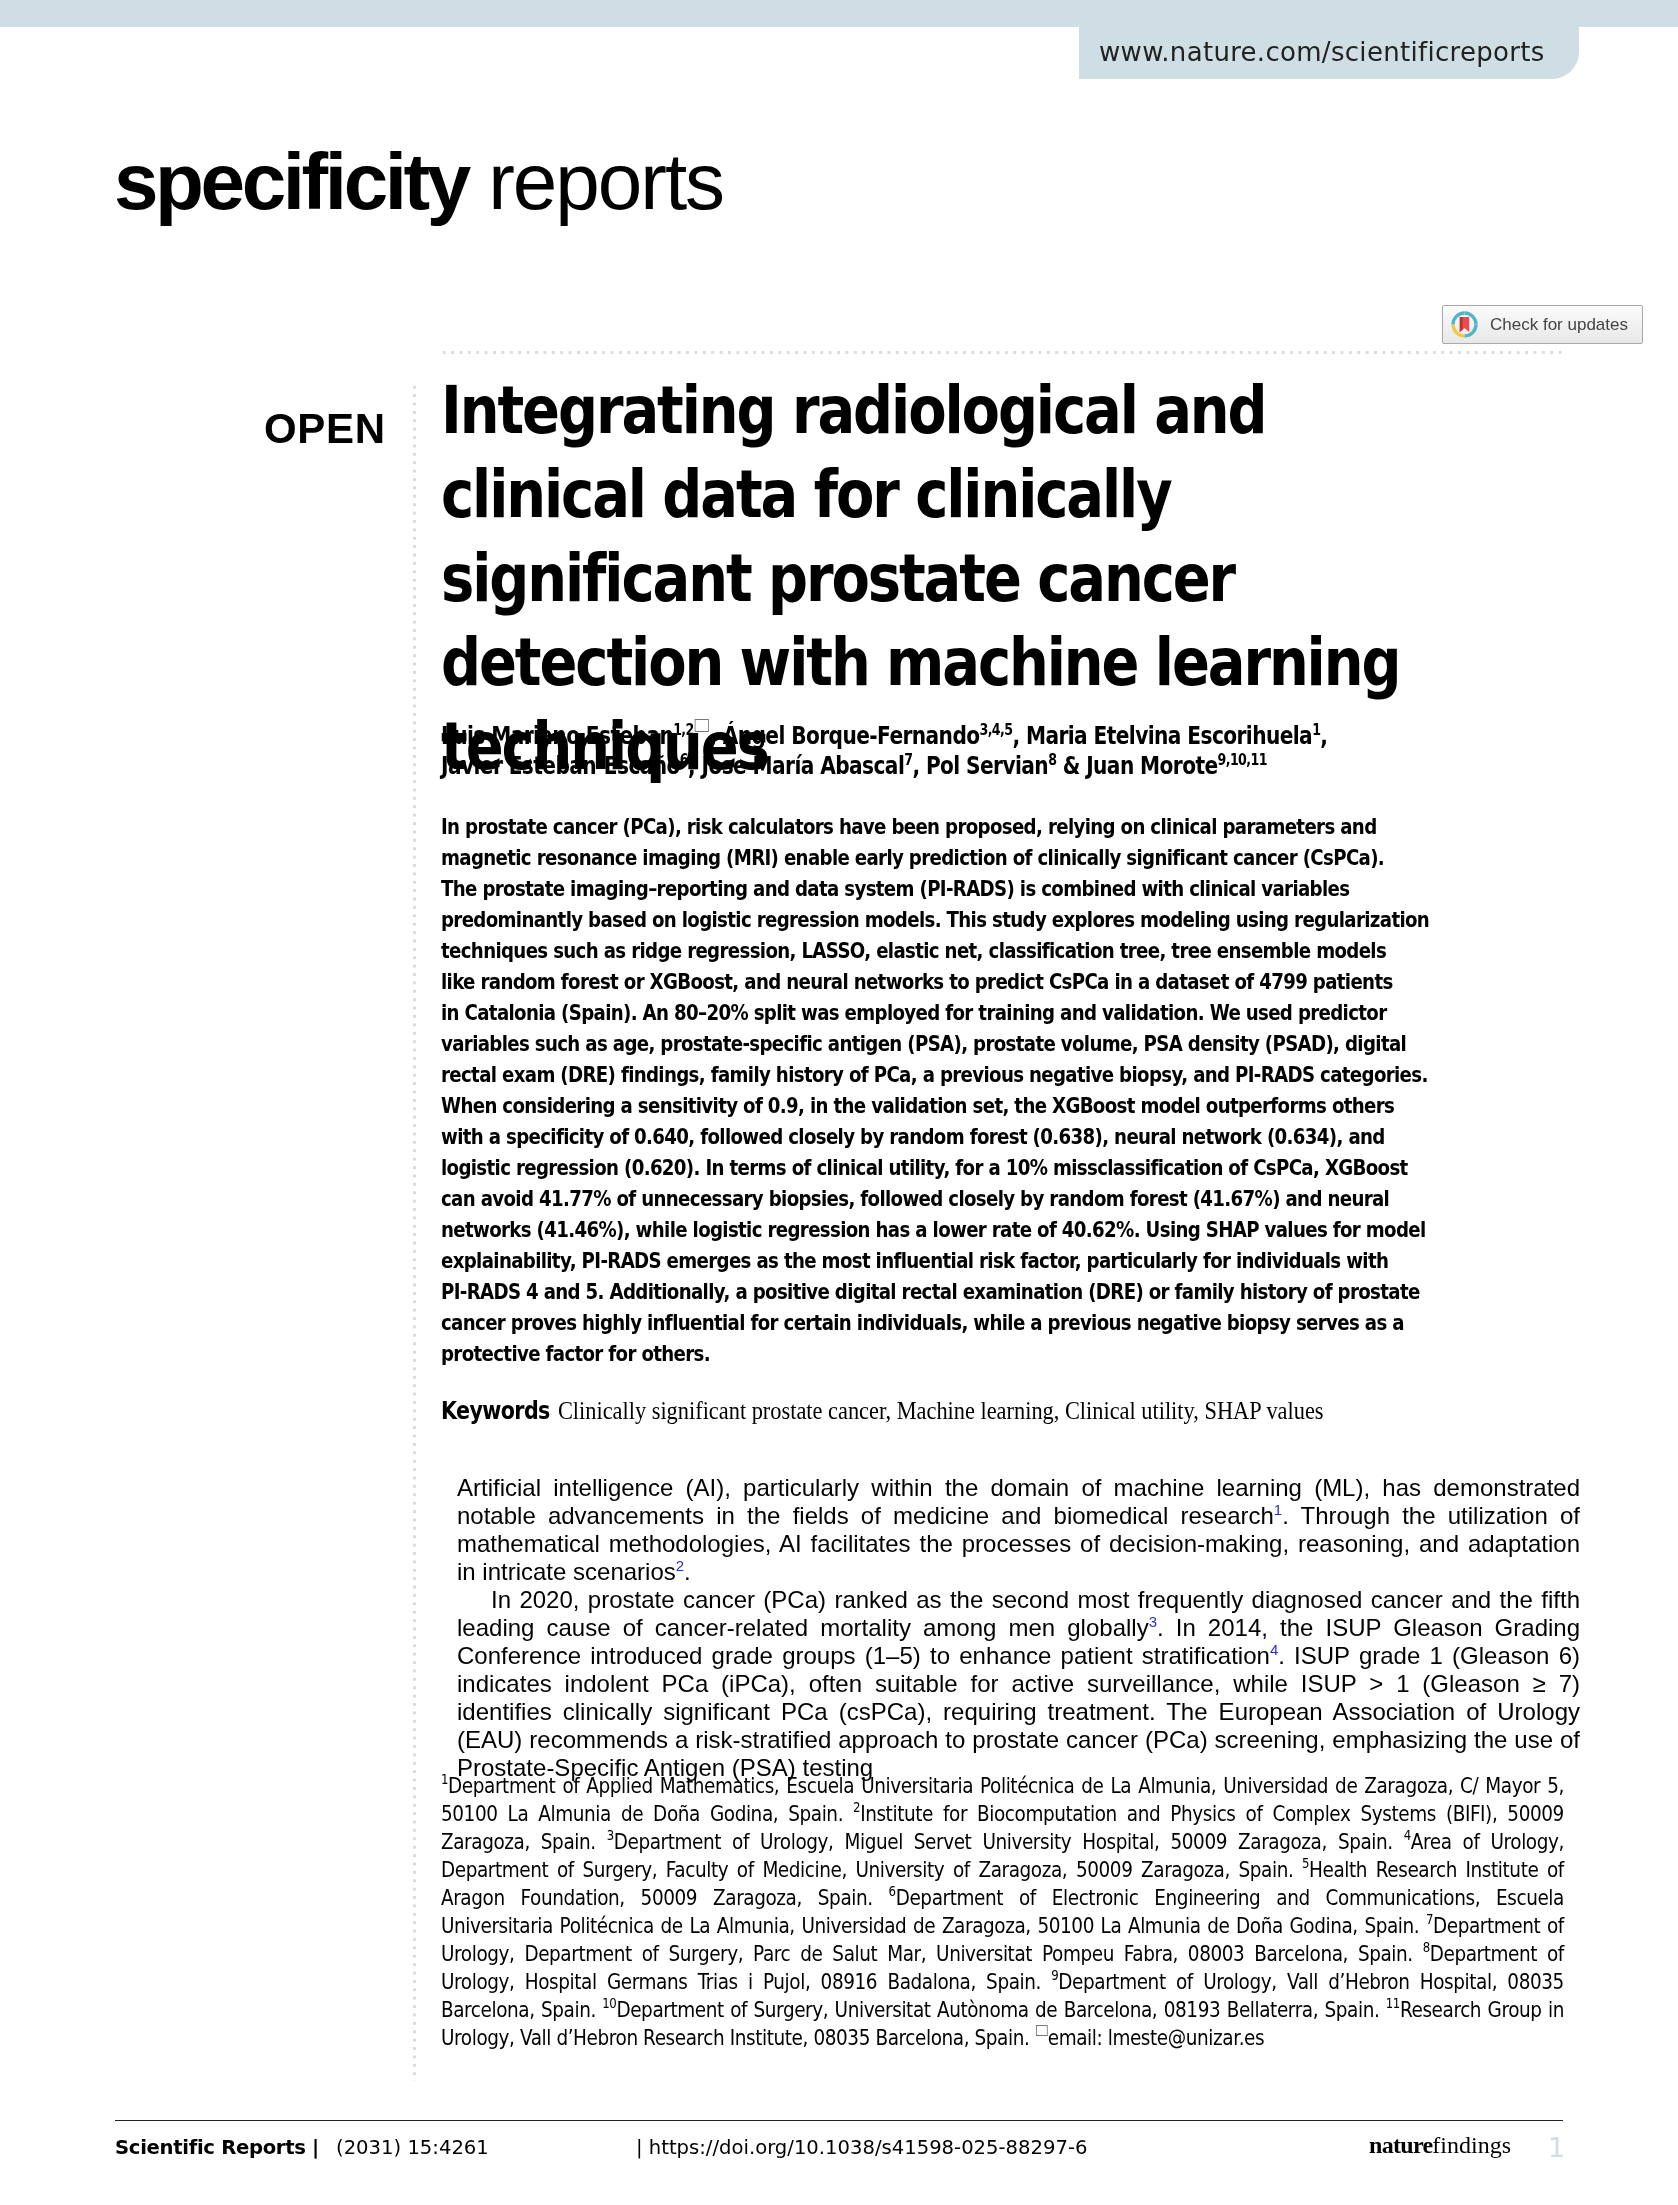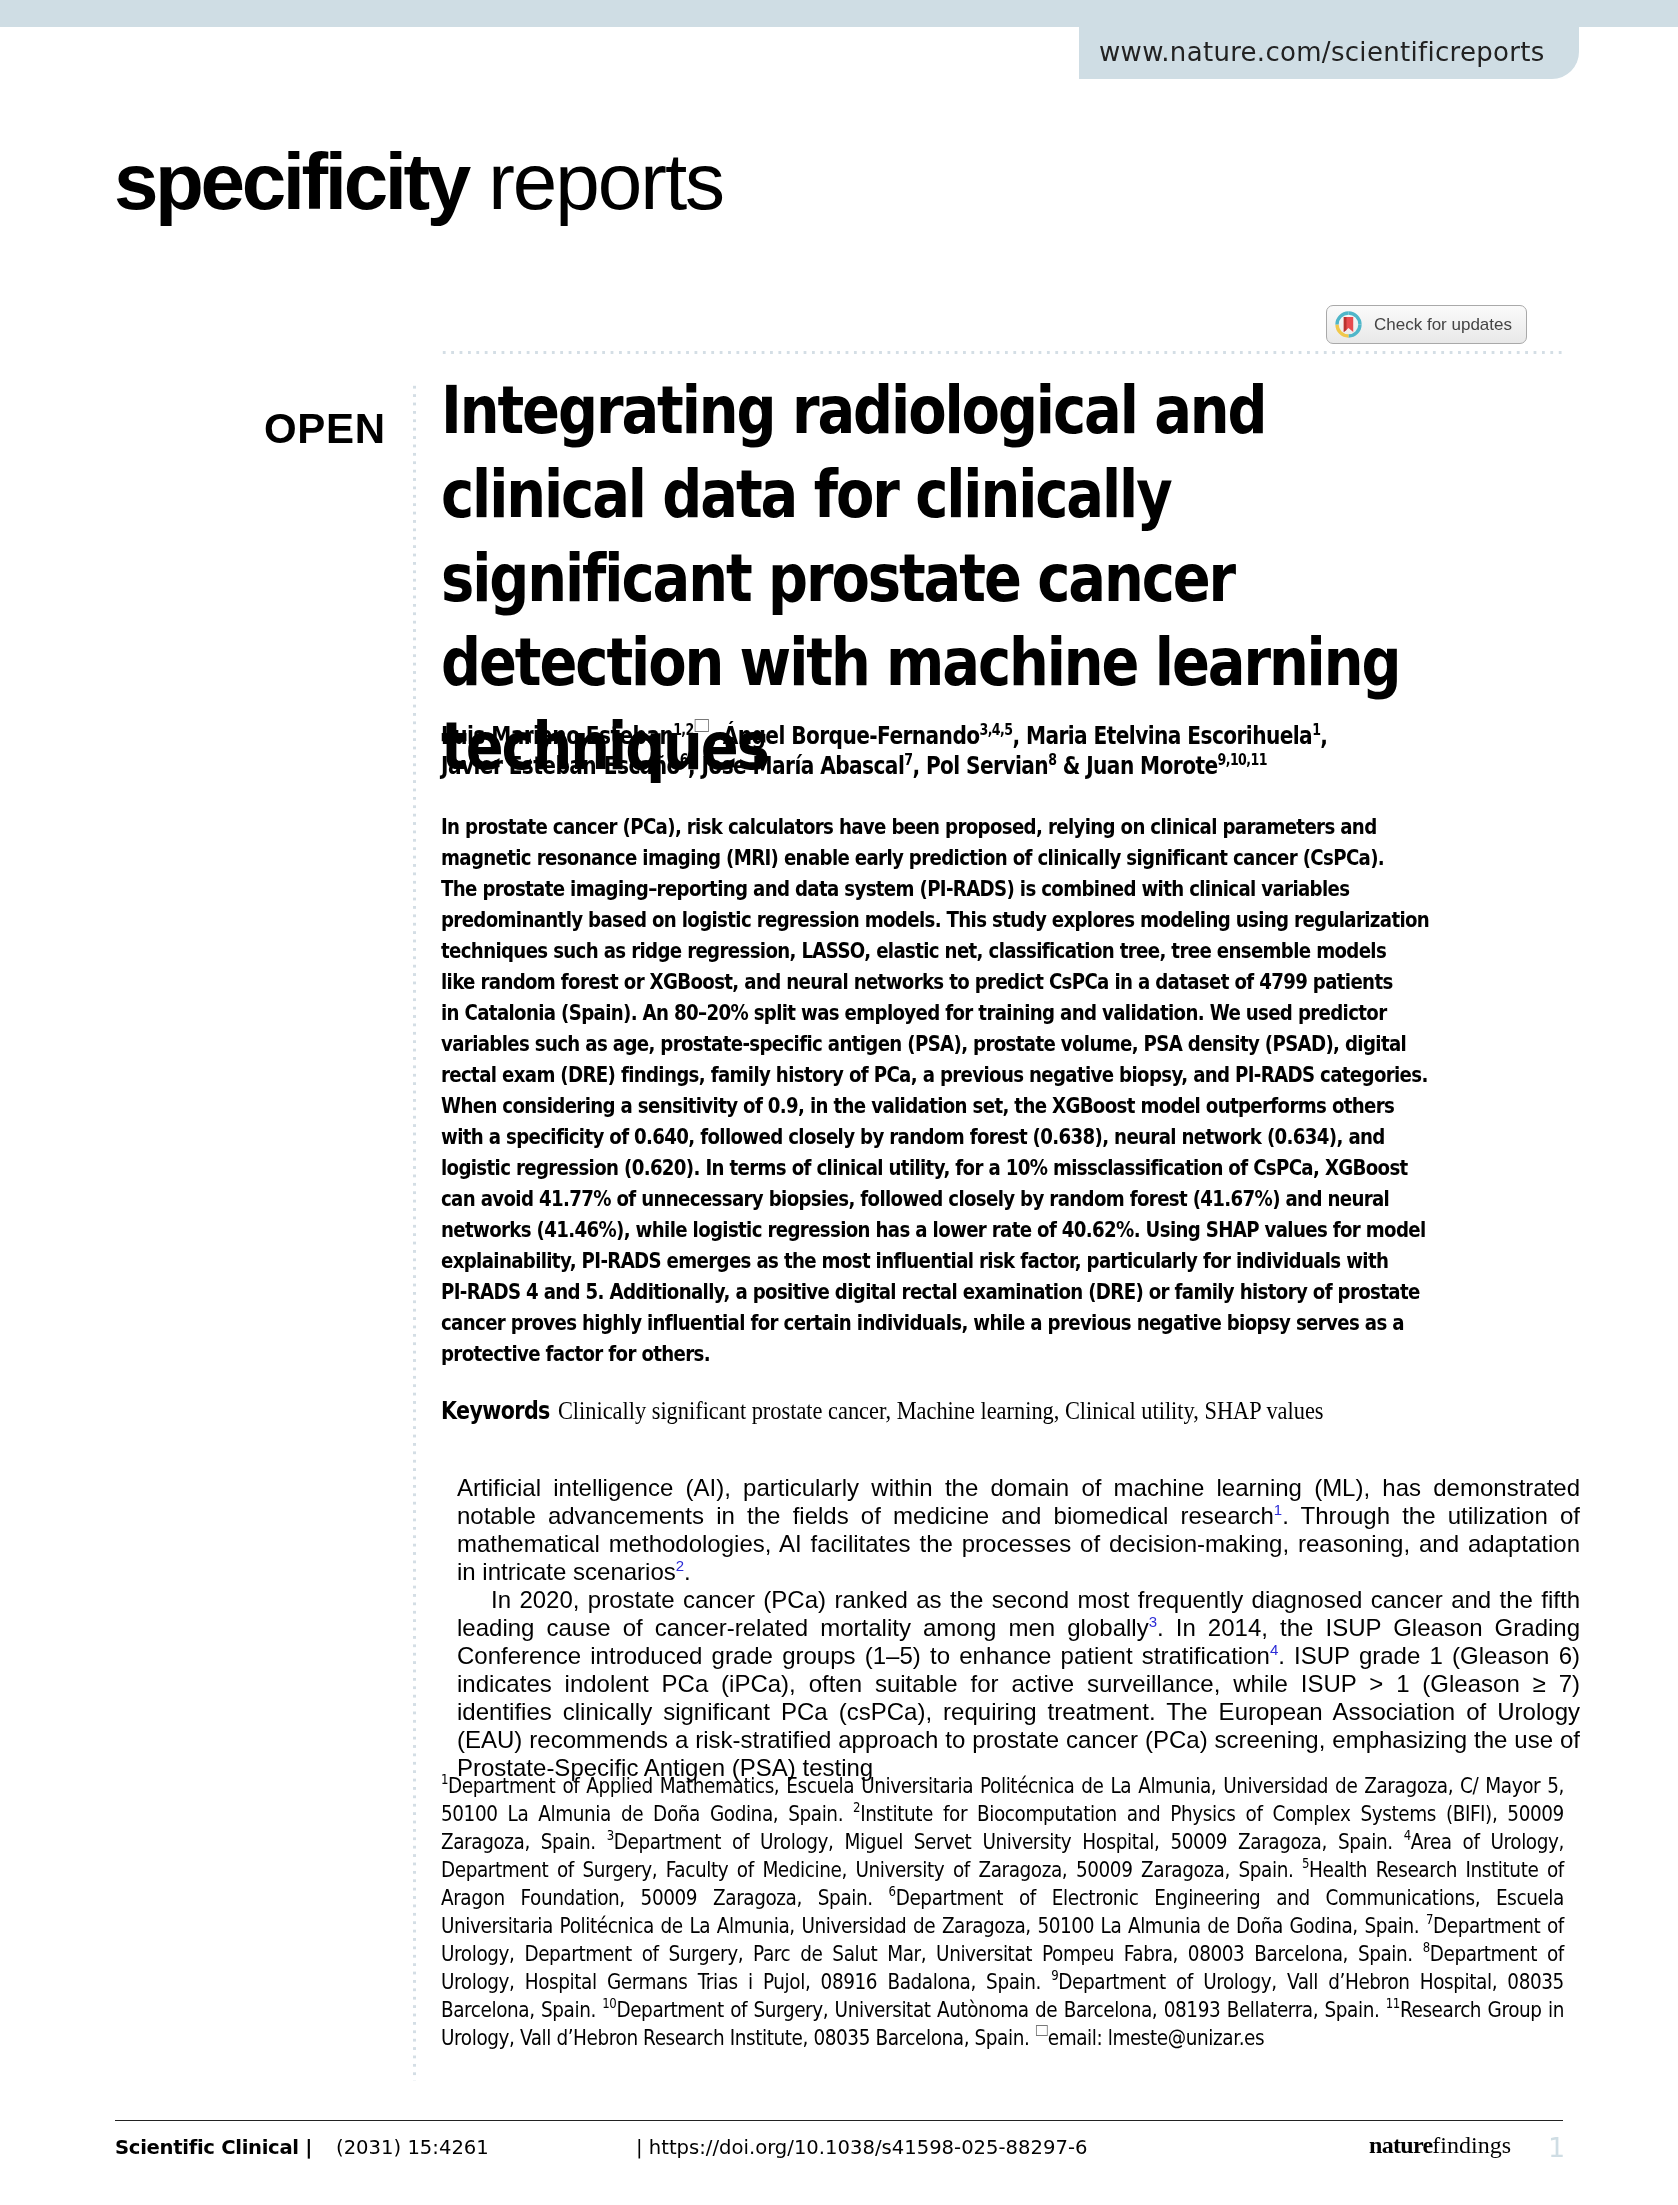--- a/index.html
+++ b/index.html
@@ -20,22 +20,22 @@
     font-family: "DejaVu Sans", sans-serif; font-size: 26px; color: #222; letter-spacing: 0.3px;
   }
   .journal-logo {
     position: absolute; left: 114px; top: 142px;
     font-family: "Liberation Sans", sans-serif; font-size: 80px; line-height: 1; letter-spacing: -2px;
   }
   .journal-logo .bold { font-weight: bold; letter-spacing: -3.4px; }
   .journal-logo .light { font-weight: normal; }
 
   .check-updates {
-    position: absolute; left: 1326px; top: 305px; width: 199px; height: 37px;
-    border: 1px solid #a9a9a9; border-radius: 7px;
+    position: absolute; left: 1442px; top: 305px; width: 199px; height: 37px;
+    border: 1px solid #a9a9a9; border-radius: 2px;
     background: linear-gradient(#fbfbfb, #e8e8e8);
     display: flex; align-items: center; cursor: pointer;
   }
   .check-updates .cu-icon { width: 27px; height: 27px; margin-left: 8px; margin-right: 12px; }
   .check-updates .cu-label {
     font-family: "Liberation Sans", sans-serif; font-size: 17px; color: #444;
   }
   .dotted-h {
     position: absolute; left: 440px; top: 351px; width: 1123px; height: 2.7px;
     background-image: radial-gradient(circle, #d4dee5 1.4px, transparent 1.6px);
@@ -169,18 +169,18 @@
 </div>
 
 <div class="body-text">
   <p><span>Artificial intelligence (AI), particularly within the domain of machine learning (ML), has demonstrated notable advancements in the fields of medicine and biomedical research</span><a class="ref">1</a><span>. Through the utilization of mathematical methodologies, AI facilitates the processes of decision-making, reasoning, and adaptation in intricate scenarios</span><a class="ref">2</a><span>.</span></p>
   <p><span>In 2020, prostate cancer (PCa) ranked as the second most frequently diagnosed cancer and the fifth leading cause of cancer-related mortality among men globally</span><a class="ref">3</a><span>. In 2014, the ISUP Gleason Grading Conference introduced grade groups (1–5) to enhance patient stratification</span><a class="ref">4</a><span>. ISUP grade 1 (Gleason 6) indicates indolent PCa (iPCa), often suitable for active surveillance, while ISUP &gt; 1 (Gleason ≥ 7) identifies clinically significant PCa (csPCa), requiring treatment. The European Association of Urology (EAU) recommends a risk-stratified approach to prostate cancer (PCa) screening, emphasizing the use of Prostate-Specific Antigen (PSA) testing</span></p>
 </div>
 
 <p class="affiliations"><sup>1</sup><span>Department of Applied Mathematics, Escuela Universitaria Politécnica de La Almunia, Universidad de Zaragoza, C/ Mayor 5, 50100 La Almunia de Doña Godina, Spain. </span><sup>2</sup><span>Institute for Biocomputation and Physics of Complex Systems (BIFI), 50009 Zaragoza, Spain. </span><sup>3</sup><span>Department of Urology, Miguel Servet University Hospital, 50009 Zaragoza, Spain. </span><sup>4</sup><span>Area of Urology, Department of Surgery, Faculty of Medicine, University of Zaragoza, 50009 Zaragoza, Spain. </span><sup>5</sup><span>Health Research Institute of Aragon Foundation, 50009 Zaragoza, Spain. </span><sup>6</sup><span>Department of Electronic Engineering and Communications, Escuela Universitaria Politécnica de La Almunia, Universidad de Zaragoza, 50100 La Almunia de Doña Godina, Spain. </span><sup>7</sup><span>Department of Urology, Department of Surgery, Parc de Salut Mar, Universitat Pompeu Fabra, 08003 Barcelona, Spain. </span><sup>8</sup><span>Department of Urology, Hospital Germans Trias i Pujol, 08916 Badalona, Spain. </span><sup>9</sup><span>Department of Urology, Vall d’Hebron Hospital, 08035 Barcelona, Spain. </span><sup>10</sup><span>Department of Surgery, Universitat Autònoma de Barcelona, 08193 Bellaterra, Spain. </span><sup>11</sup><span>Research Group in Urology, Vall d’Hebron Research Institute, 08035 Barcelona, Spain. </span><span class="mail-icon" style="width:12px;height:8.8px;vertical-align:9.5px;"></span><span>email: </span><a>lmeste@unizar.es</a></p>
 
 <div class="footer-rule"></div>
-<div class="footer footer-journal">Scientific Clinical |</div>
+<div class="footer footer-journal">Scientific Reports |</div>
 <div class="footer footer-vol">(2031) 15:4261</div>
 <div class="footer footer-doi">| https://doi.org/10.1038/s41598-025-88297-6</div>
 <div class="footer footer-nature"><b>nature</b><span>findings</span></div>
 <div class="footer footer-page">1</div>
 
 
 </body></html>

